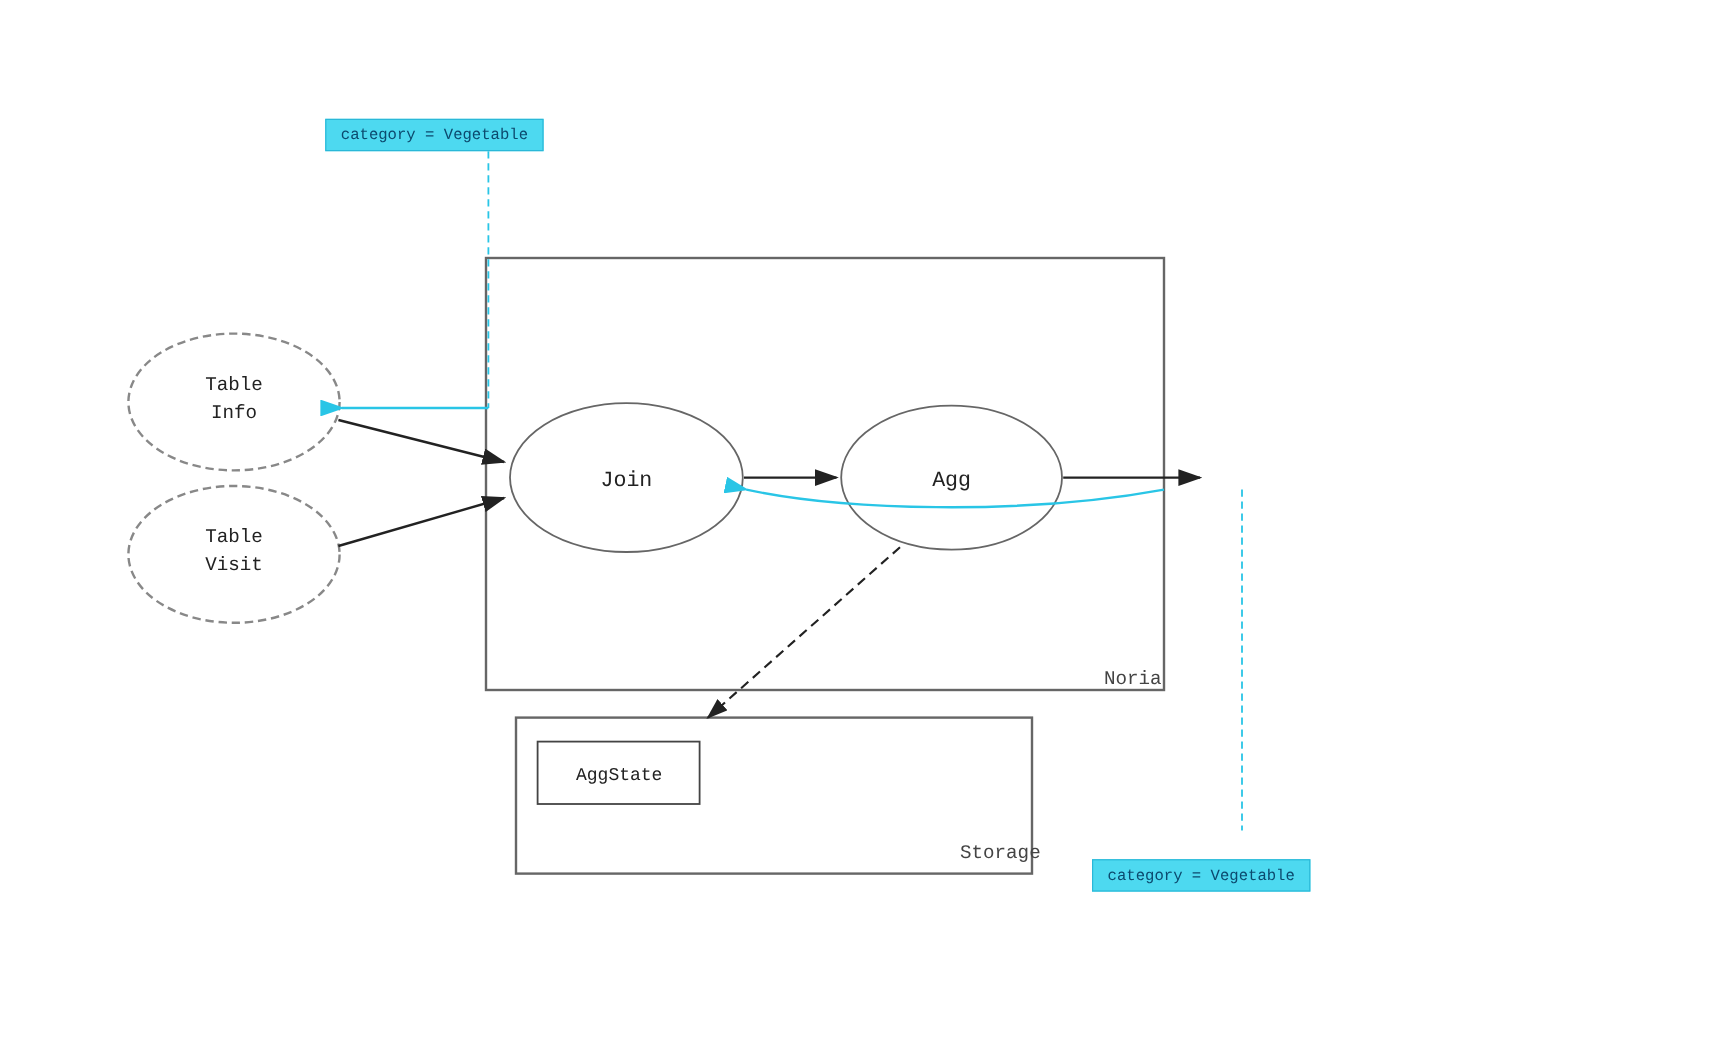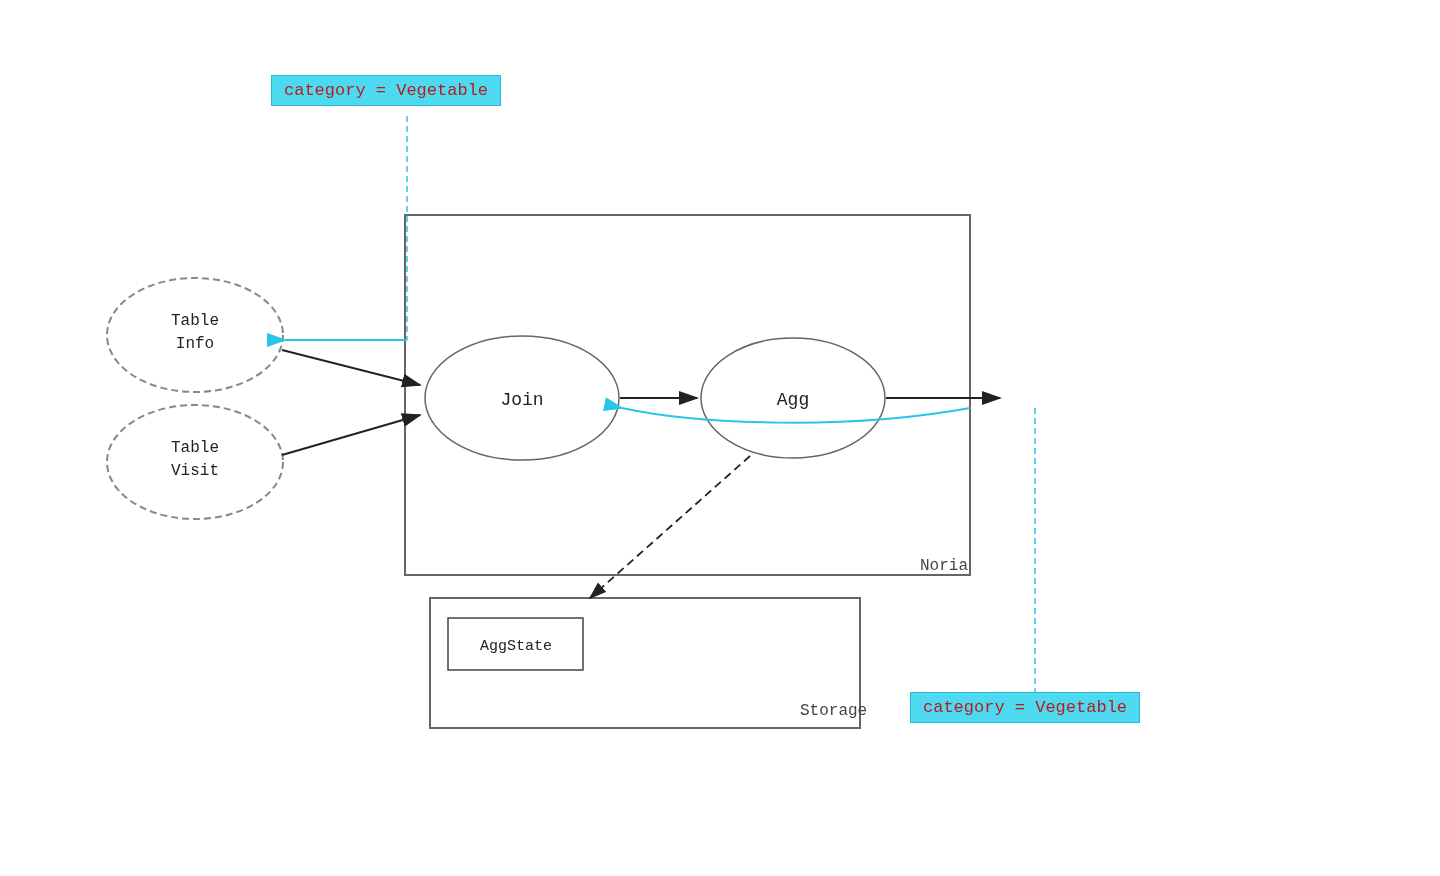--- a/index.html
+++ b/index.html
@@ -25,23 +25,24 @@
       height: 876px;
     }
 
     
     .category-label {
       position: absolute;
       background: #4dd9f0;
       border: 1.5px solid #2ab8d8;
       padding: 5px 12px;
       font-family: 'Courier New', Courier, monospace;
-      font-size: 17px;
-      color: #b91c1c;
+      font-size: 13px;
+      color: #0c4a6e;
       white-space: nowrap;
+      margin-top: 24px;
     }
 
     .category-label-top {
       top: 75px;
       left: 271px;
     }
 
     .category-label-bottom {
       top: 692px;
       left: 910px;

